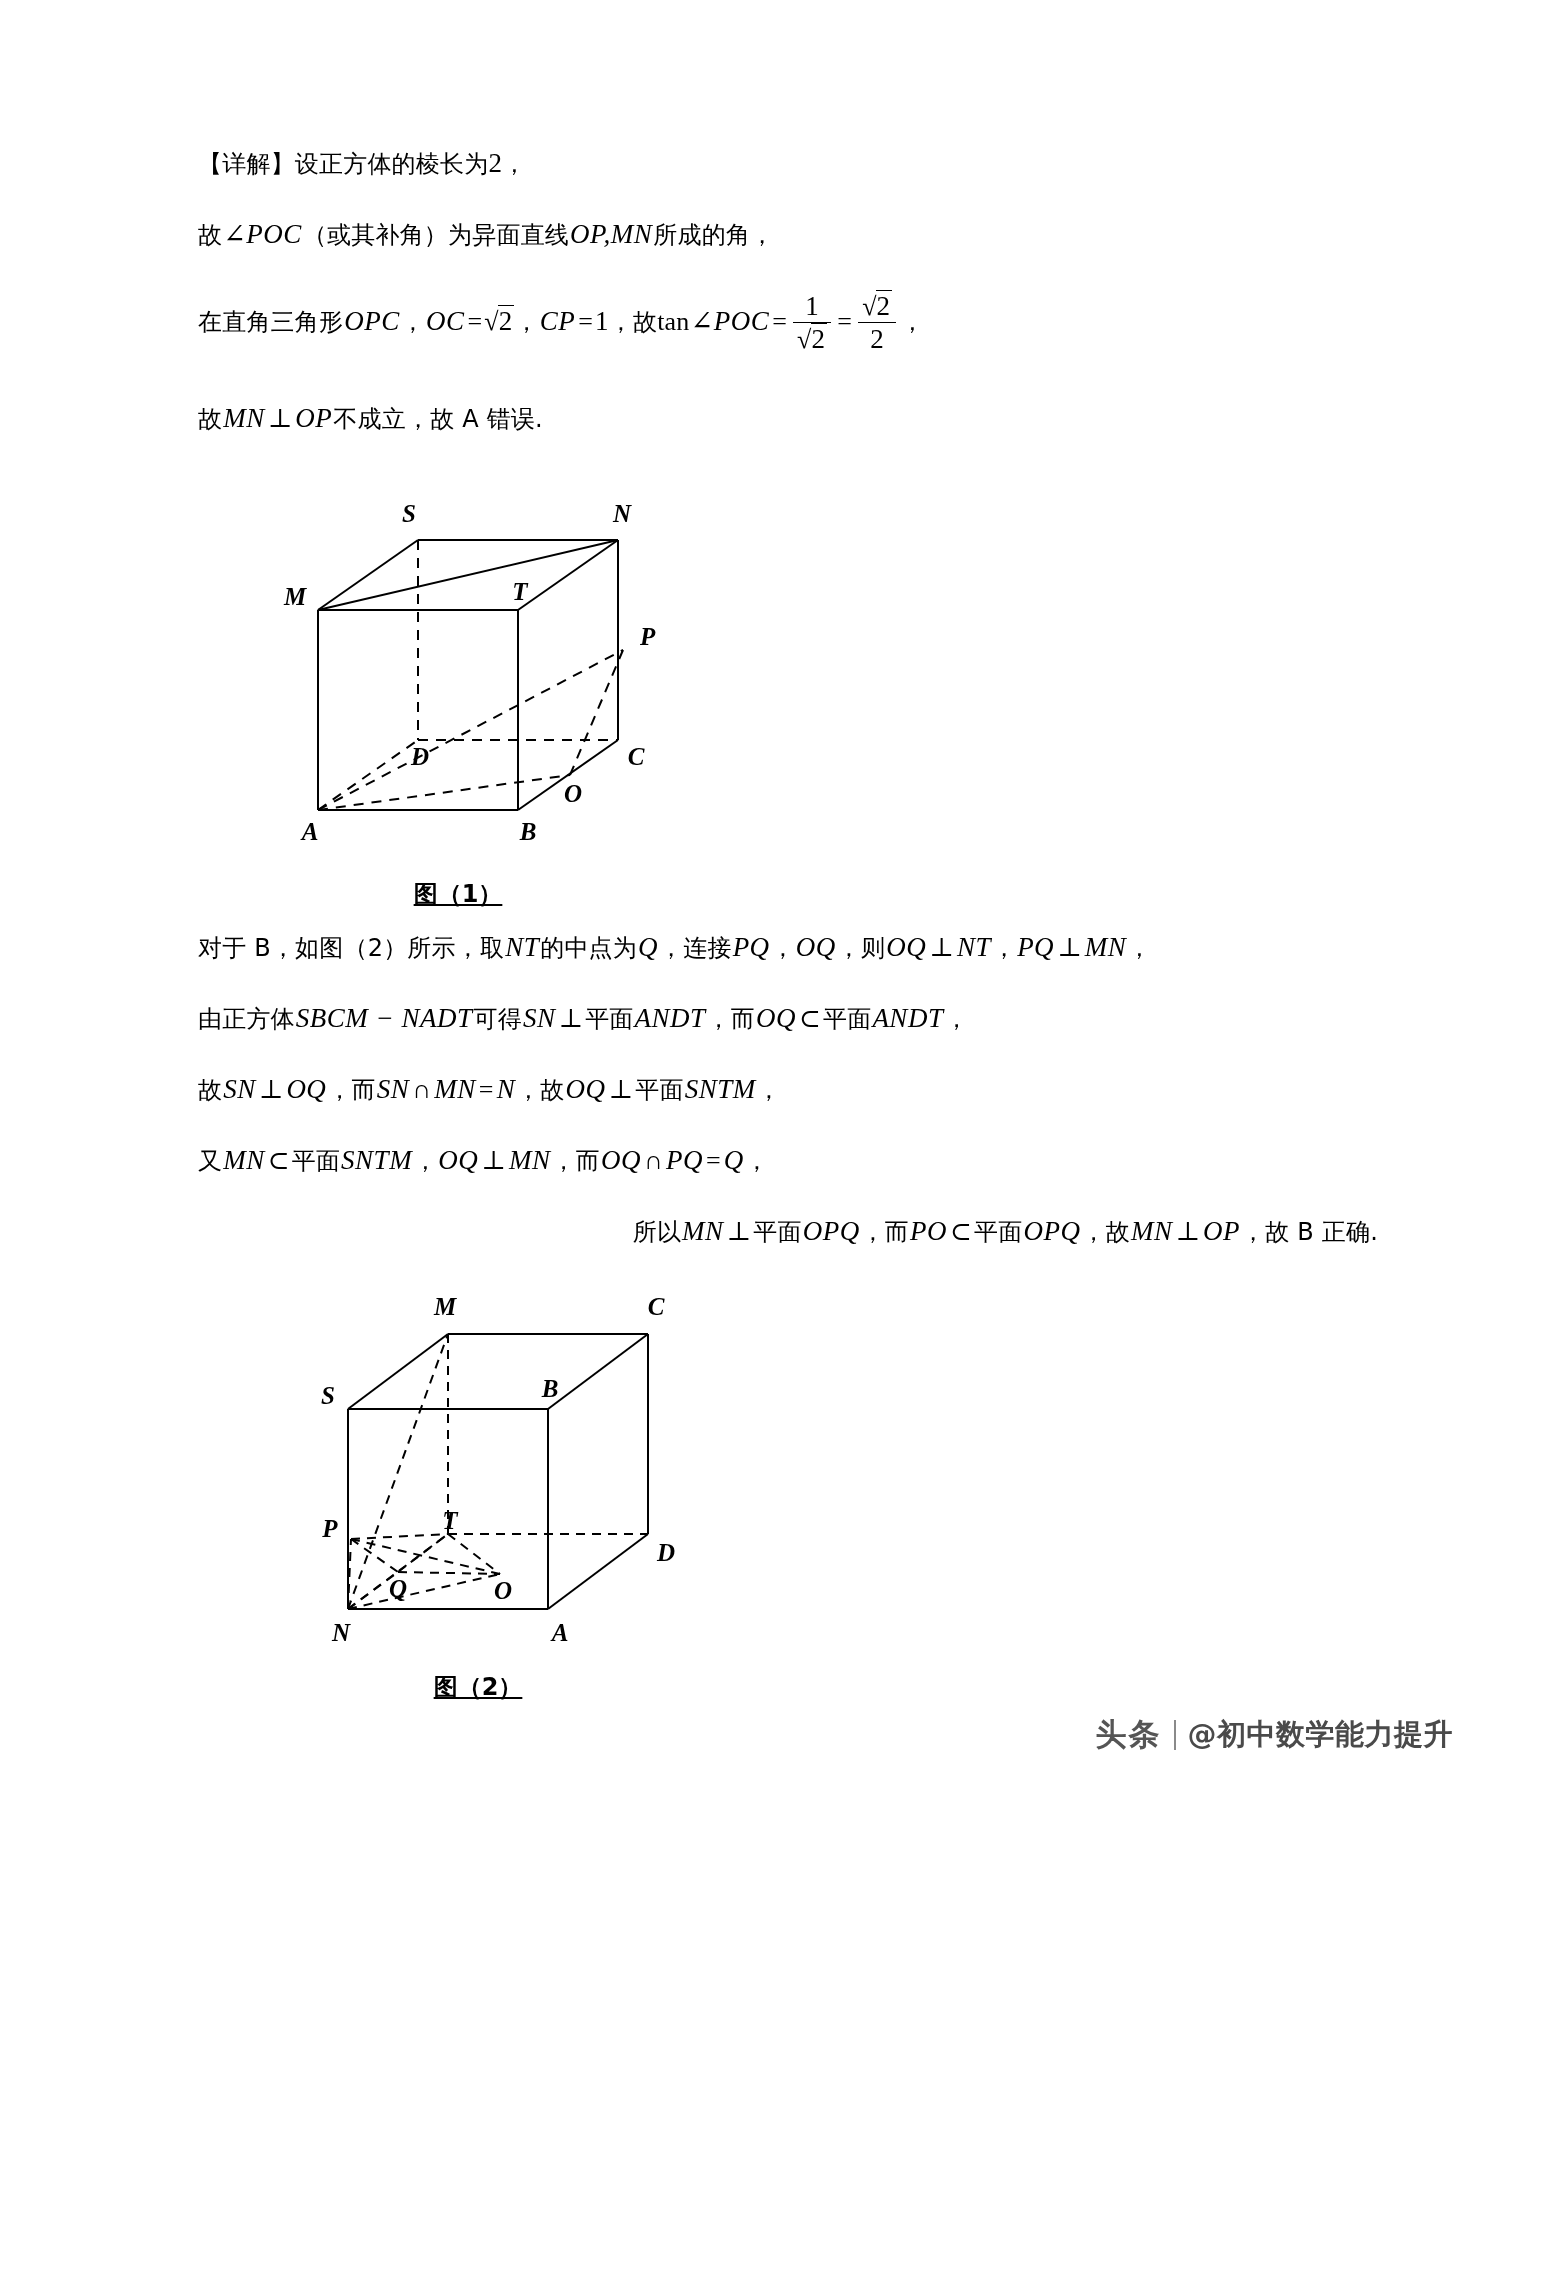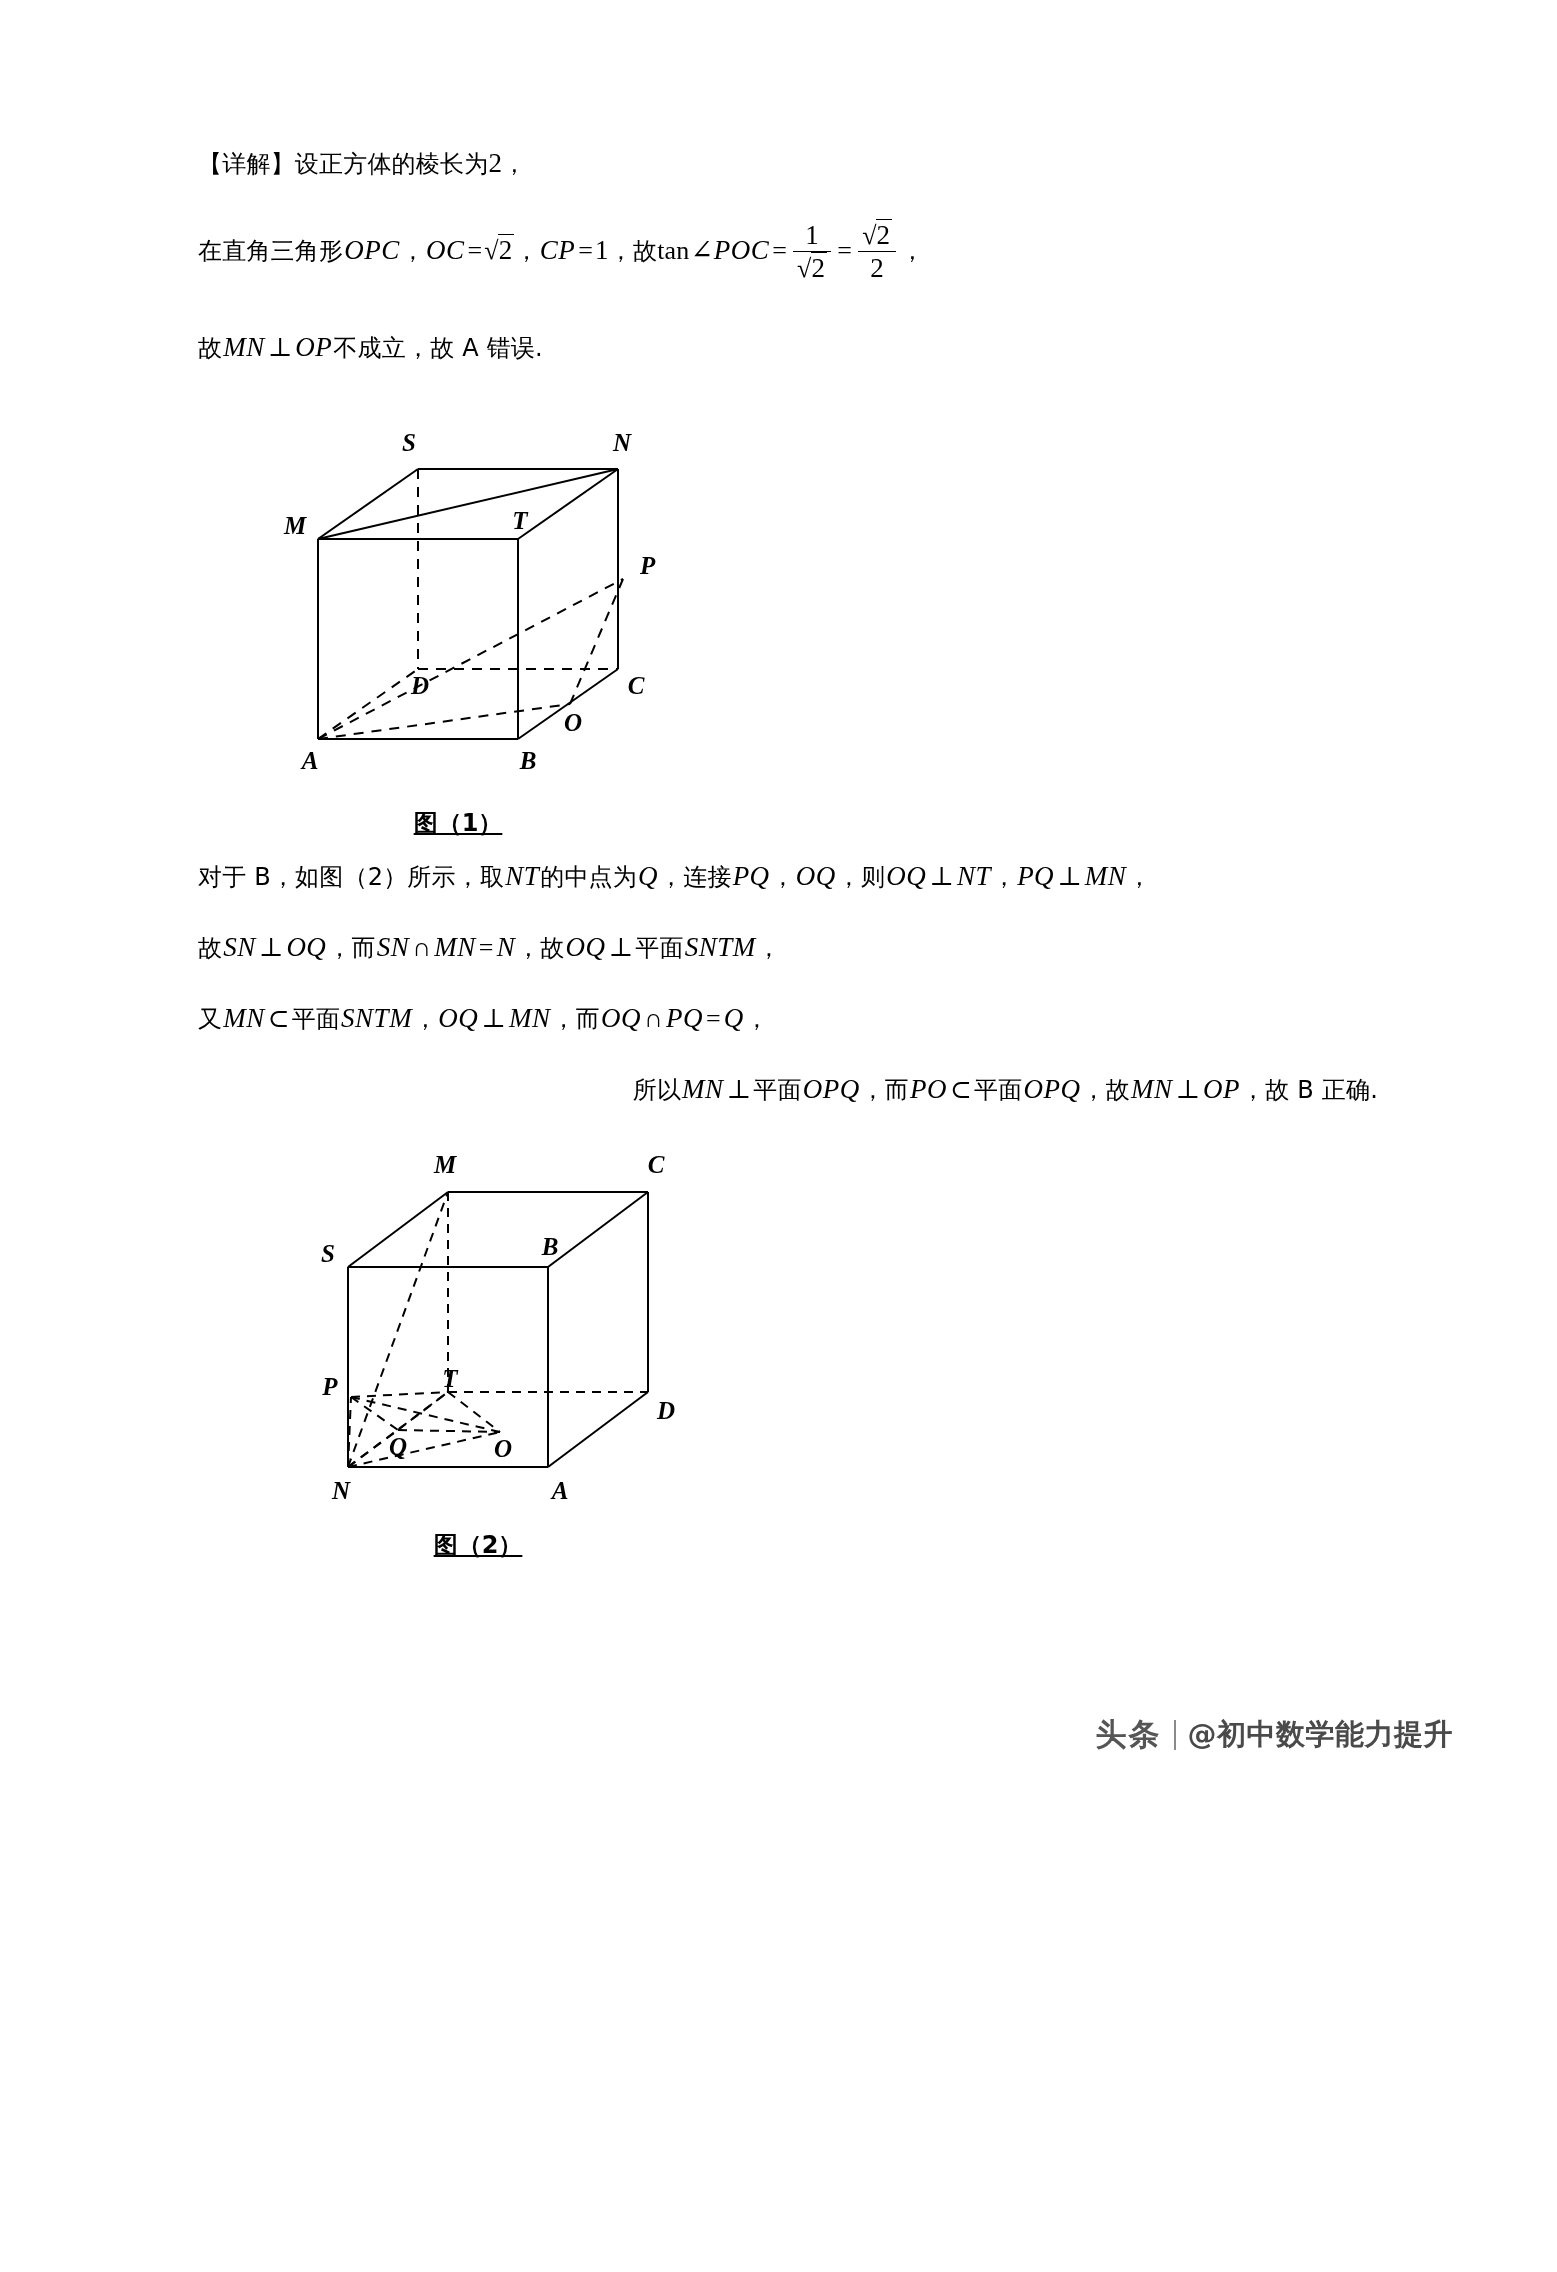--- a/index.html
+++ b/index.html
@@ -128,20 +128,23 @@
 
 <div class="page">
 
   <div class="content">
 
     <p class="para">
       <span class="cn">【详解】</span><span class="cn">设正方体的棱长为</span><span class="mn">2</span><span class="cn">，</span>
     </p>
 
 
+    <p class="para">
+      <span class="cn">故</span><span class="mi">∠POC</span><span class="cn">（或其补角）为异面直线</span><span class="mi">OP,MN</span><span class="cn">所成的角，</span>
+    </p>
 
     <p class="para tall" style="margin-bottom:50px;">
       <span class="cn">在直角三角形</span><span class="mi">OPC</span><span class="cn">，</span><span class="mi">OC</span><span class="op">=</span><span class="sqrt"><span class="rad">√</span><span class="bar mn">2</span></span><span class="cn">，</span><span class="mi">CP</span><span class="op">=</span><span class="mn">1</span><span class="cn">，故</span><span class="rm">tan</span><span class="mi">∠POC</span><span class="op">=</span><span class="frac"><span class="num mn">1</span><span class="den"><span class="sqrt"><span class="rad">√</span><span class="bar mn">2</span></span></span></span><span class="op">=</span><span class="frac"><span class="num"><span class="sqrt"><span class="rad">√</span><span class="bar mn">2</span></span></span><span class="den mn">2</span></span><span class="cn">，</span>
     </p>
 
     <p class="para" style="margin-bottom:58px;">
       <span class="cn">故</span><span class="mi">MN</span><span class="op">⊥</span><span class="mi">OP</span><span class="cn">不成立，故 A 错误.</span>
     </p>
 
     <div class="figwrap">
@@ -187,20 +190,23 @@
         <text class="lbl" x="112" y="350" text-anchor="middle">A</text>
         <text class="lbl" x="330" y="350" text-anchor="middle">B</text>
       </svg>
       <div class="figcap" style="width:480px; margin-top:-16px; margin-left:20px;">图（1）</div>
     </div>
 
     <p class="para" style="margin-top:24px;">
       <span class="cn">对于 B，如图（2）所示，取</span><span class="mi">NT</span><span class="cn">的中点为</span><span class="mi">Q</span><span class="cn">，连接</span><span class="mi">PQ</span><span class="cn">，</span><span class="mi">OQ</span><span class="cn">，则</span><span class="mi">OQ</span><span class="op">⊥</span><span class="mi">NT</span><span class="cn">，</span><span class="mi">PQ</span><span class="op">⊥</span><span class="mi">MN</span><span class="cn">，</span>
     </p>
 
+    <p class="para">
+      <span class="cn">由正方体</span><span class="mi">SBCM − NADT</span><span class="cn">可得</span><span class="mi">SN</span><span class="op">⊥</span><span class="cn">平面</span><span class="mi">ANDT</span><span class="cn">，而</span><span class="mi">OQ</span><span class="op">⊂</span><span class="cn">平面</span><span class="mi">ANDT</span><span class="cn">，</span>
+    </p>
 
     <p class="para">
       <span class="cn">故</span><span class="mi">SN</span><span class="op">⊥</span><span class="mi">OQ</span><span class="cn">，而</span><span class="mi">SN</span><span class="op">∩</span><span class="mi">MN</span><span class="op">=</span><span class="mi">N</span><span class="cn">，故</span><span class="mi">OQ</span><span class="op">⊥</span><span class="cn">平面</span><span class="mi">SNTM</span><span class="cn">，</span>
     </p>
 
     <p class="para">
       <span class="cn">又</span><span class="mi">MN</span><span class="op">⊂</span><span class="cn">平面</span><span class="mi">SNTM</span><span class="cn">，</span><span class="mi">OQ</span><span class="op">⊥</span><span class="mi">MN</span><span class="cn">，而</span><span class="mi">OQ</span><span class="op">∩</span><span class="mi">PQ</span><span class="op">=</span><span class="mi">Q</span><span class="cn">，</span>
     </p>
 
     <p class="para" style="text-align:right;">

